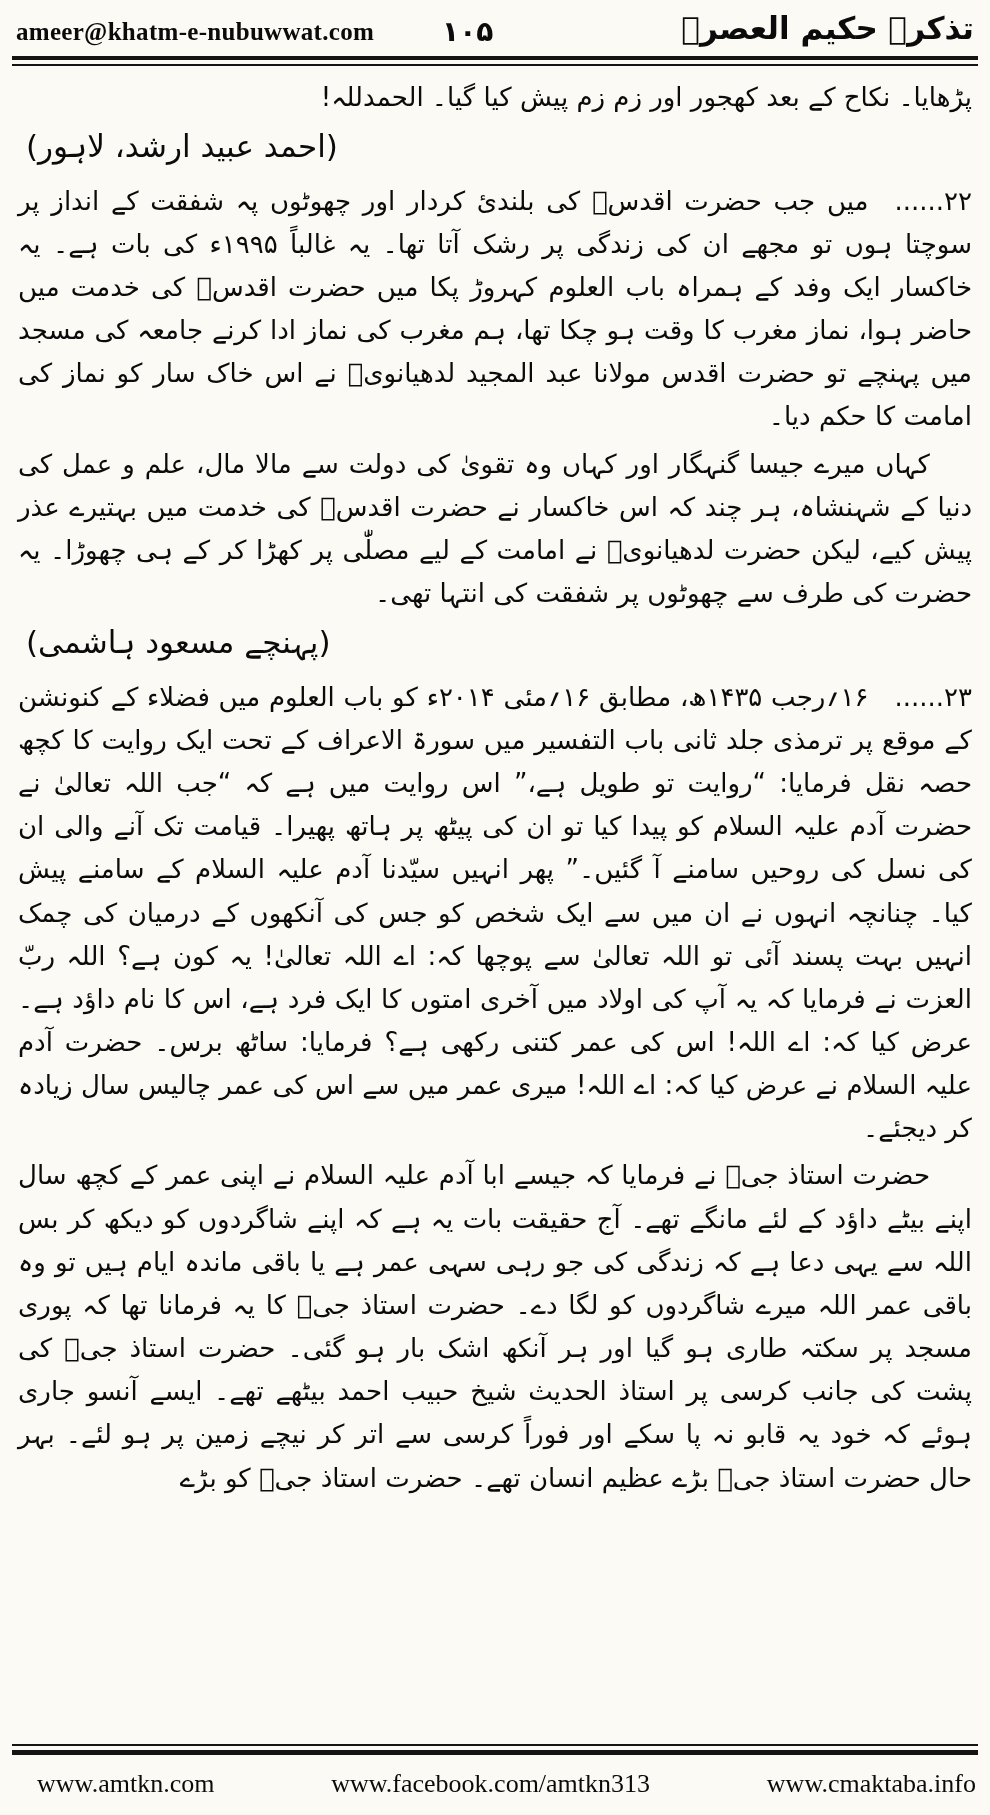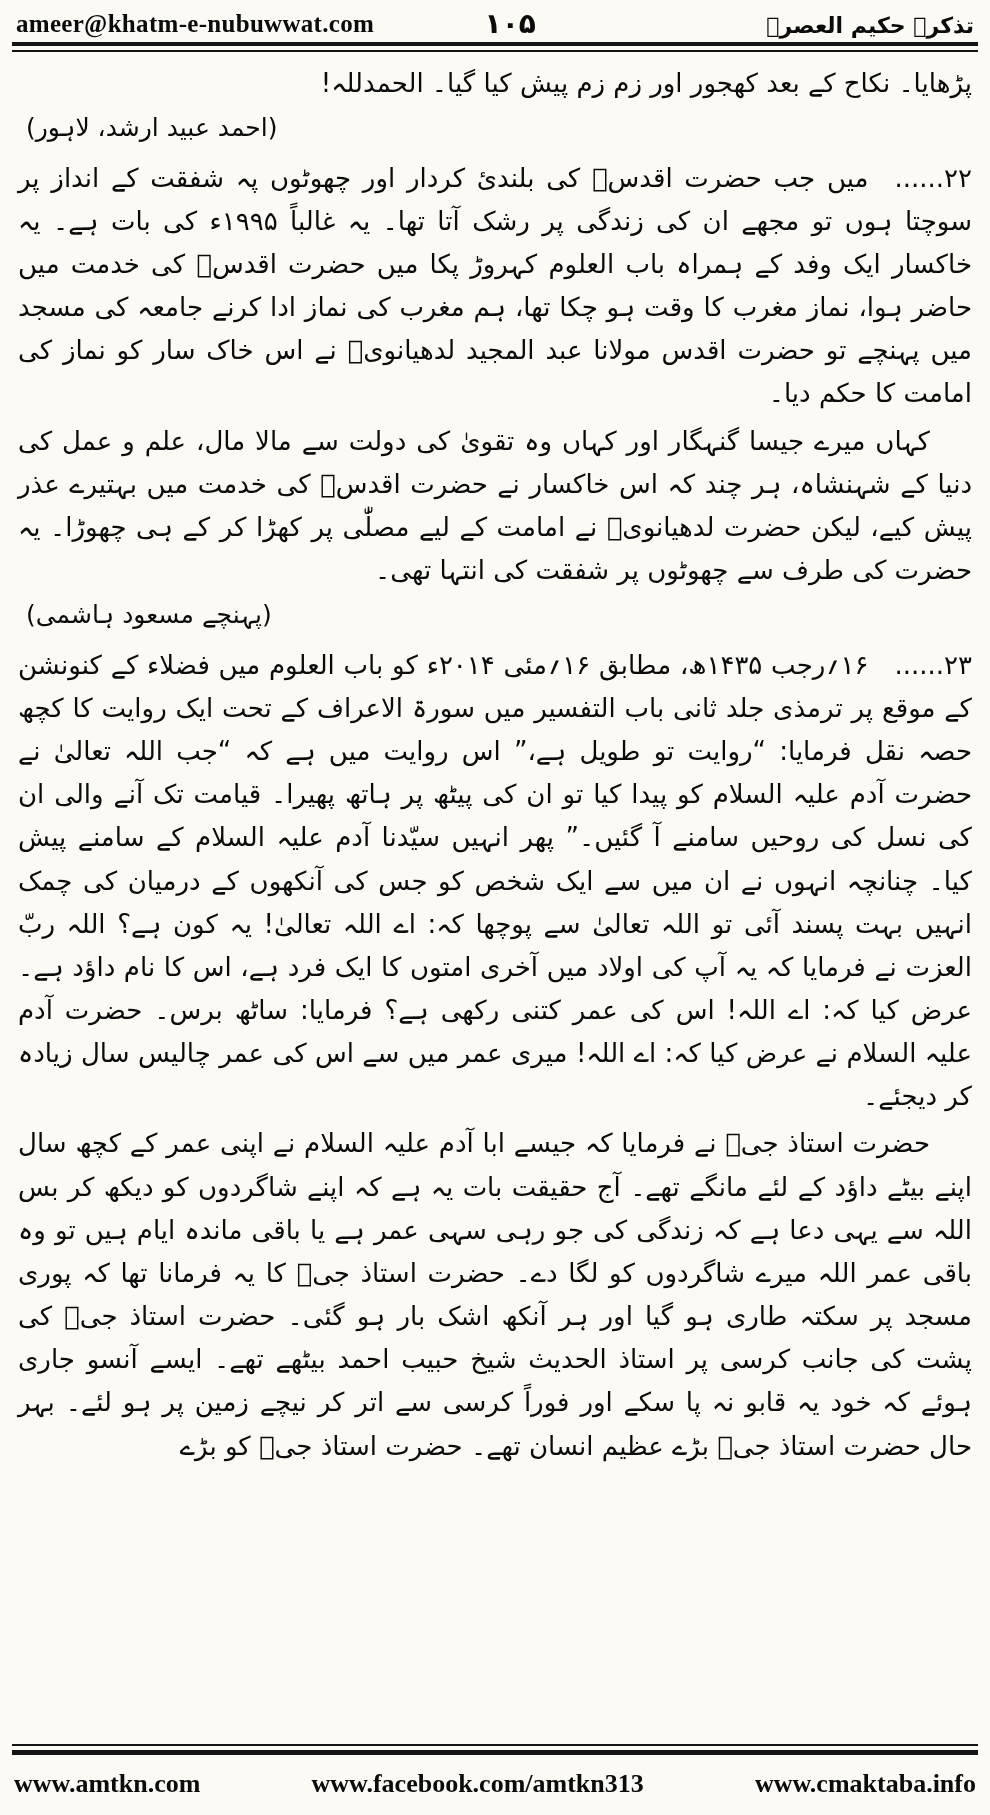--- a/index.html
+++ b/index.html
@@ -10,32 +10,32 @@
     overflow: hidden;
   }
   .page {
     box-sizing: border-box;
     height: 100%;
     display: flex; flex-direction: column;
     padding: 6px 10px 8px;
   }
   .header {
     display: flex; justify-content: space-between; align-items: flex-end;
-    padding: 4px 6px 4px;
+    padding: 4px 6px 10px;
   }
   .header-email {
     font-family: "Liberation Serif", serif;
     font-weight: 700; font-size: 25px; letter-spacing: .3px;
   }
   .page-number {
     font-size: 28px; font-weight: 700; line-height: 1;
     transform: translateX(-60px);
   }
   .book-title {
-    direction: rtl; font-size: 22px; font-weight: 700;
+    direction: rtl; font-size: 31px; font-weight: 700;
   }
   .double-rule {
     height: 4px;
     border-top: 4px solid #141414;
     border-bottom: 2px solid #141414;
     margin: 0 2px;
   }
   .double-rule.bottom {
     border-top: 2px solid #141414;
     border-bottom: 5px solid #141414;
@@ -47,30 +47,30 @@
     font-size: 26px;
     line-height: 1.66;
     padding: 10px 8px 0;
   }
   .para { margin: 0 0 4px; }
   .para.indent { text-indent: 42px; }
   .marker { margin-left: 26px; letter-spacing: 1px; }
   .attribution {
     direction: rtl;
     text-align: left;
-    font-size: 25px;
+    font-size: 31px;
     line-height: 1.5;
     padding-left: 8px;
     margin: 0 0 10px;
   }
   .footer {
     display: flex; justify-content: space-between; align-items: center;
     padding: 14px 4px 8px;
     font-family: "Liberation Serif", serif;
-    font-weight: 700; font-size: 26px;
+    font-weight: 400; font-size: 26px; margin-left: 23px;
   }
 </style>
 </head>
 <body>
 
 <div class="page">
 
   <div class="header">
     <span class="header-email">ameer@khatm-e-nubuwwat.com</span>
     <span class="page-number">۱۰۵</span>

